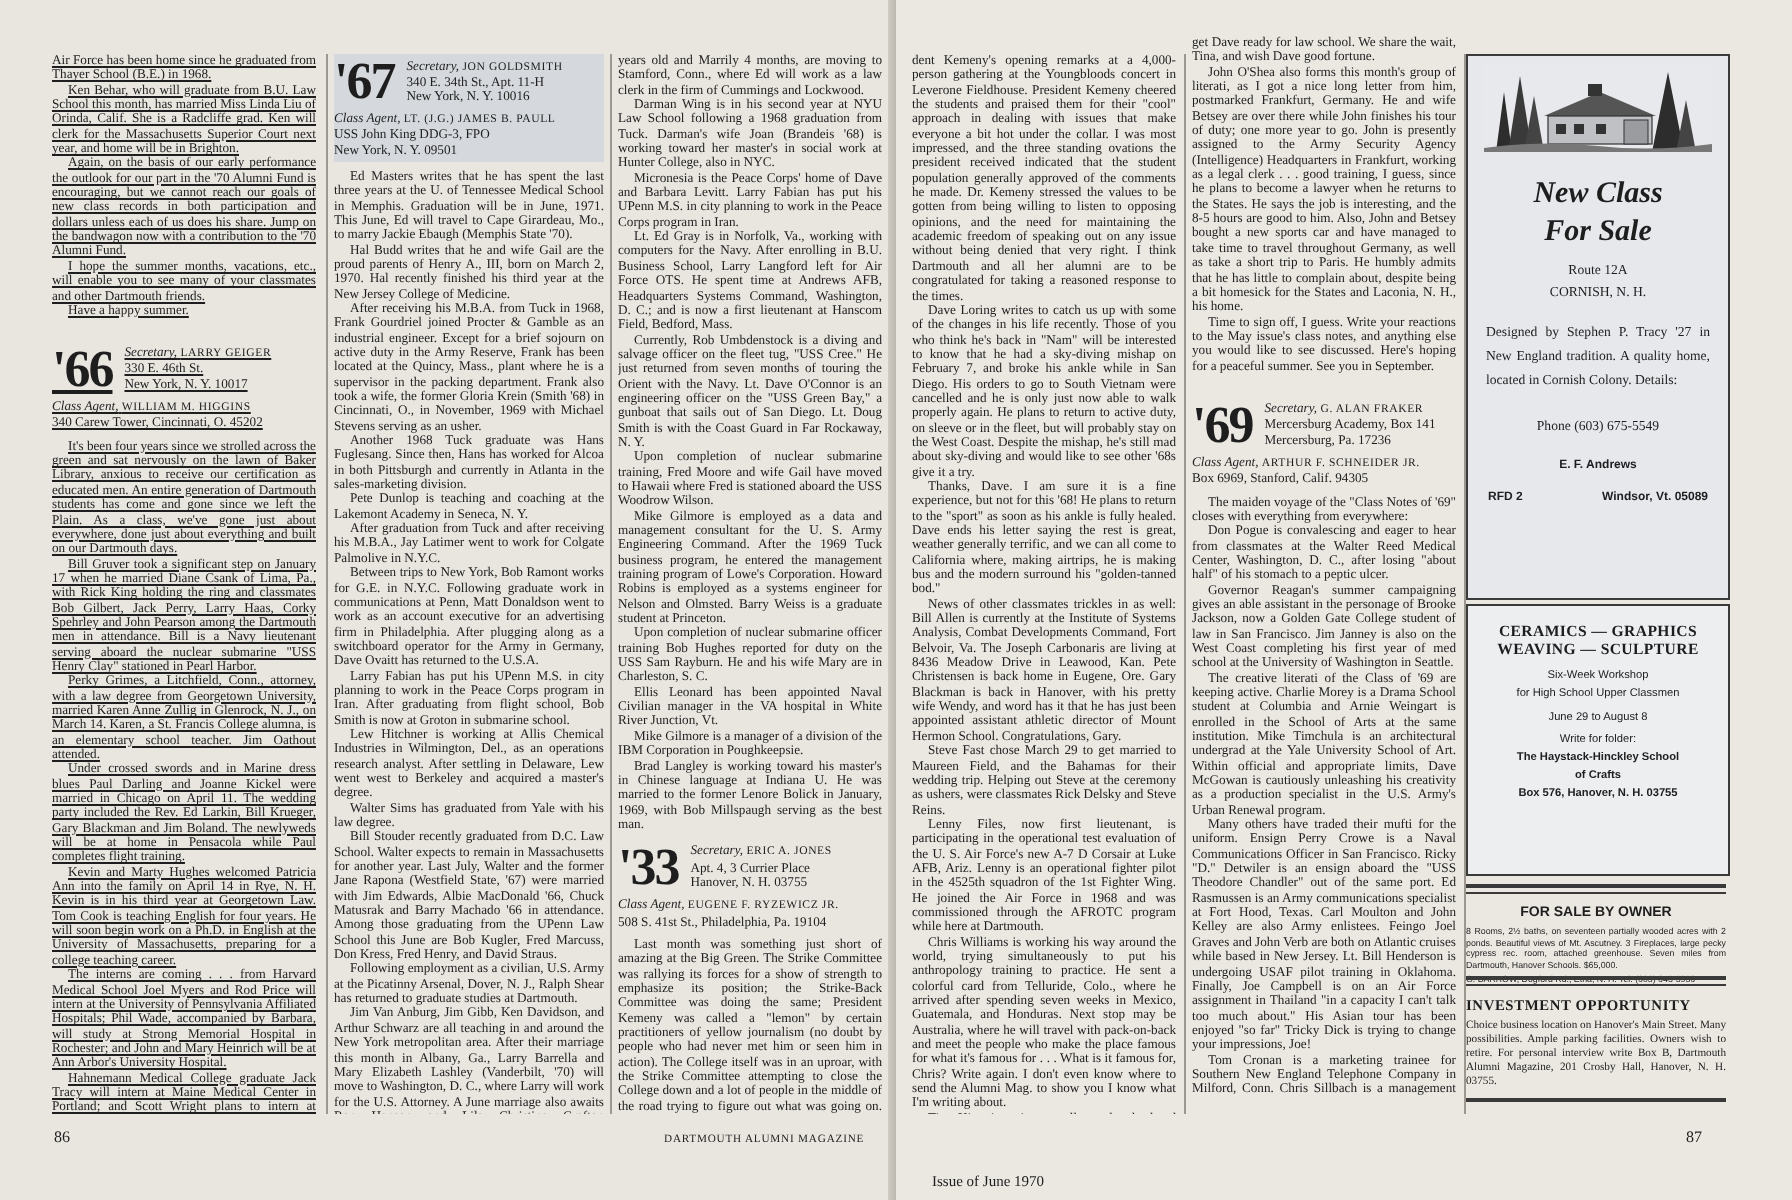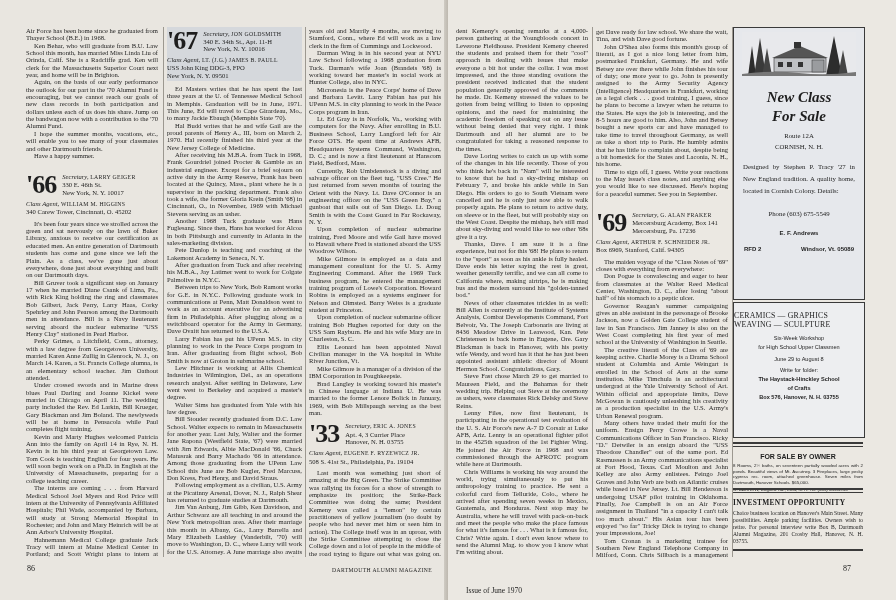--- a/index.html
+++ b/index.html
@@ -28,38 +28,38 @@
   .ad-home{top:27px;height:271px;background:#e6e8ec;}
   .house{position:absolute;left:8px;top:4px;width:114px;height:44px;}
   .ad-home .t1{position:absolute;left:0;right:0;top:60px;text-align:center;font-style:italic;font-weight:bold;font-size:15px;line-height:19px;}
   .ad-home .t2{position:absolute;left:0;right:0;top:102px;text-align:center;font-size:6.8px;line-height:11px;}
   .ad-home .t3{position:absolute;left:9px;right:9px;top:133px;font-size:6.8px;line-height:12px;text-align:justify;}
   .ad-home .t4{position:absolute;left:0;right:0;top:182px;text-align:center;font-size:6.8px;}
   .ad-home .t5{position:absolute;left:0;right:0;top:202px;text-align:center;font-family:"Liberation Sans",sans-serif;font-weight:bold;font-size:6px;}
   .ad-home .t6{position:absolute;left:10px;right:10px;top:218px;display:flex;justify-content:space-between;font-family:"Liberation Sans",sans-serif;font-weight:bold;font-size:6px;}
   .ad-home .inner{position:absolute;left:0;right:0;top:0;height:236px;}
   .ad-cer{top:302px;height:134px;}
-  .ad-cer .h{font-weight:normal;font-size:7.8px;line-height:9px;margin-top:8px;letter-spacing:.2px;}
+  .ad-cer .h{text-align:center;font-weight:bold;font-size:7.8px;line-height:9px;margin-top:8px;letter-spacing:.2px;}
   .ad-cer .s{text-align:center;font-family:"Liberation Sans",sans-serif;font-size:5.6px;line-height:9px;}
   .ad-cer .sb{font-weight:bold;}
   .ad-plain{position:absolute;left:733px;width:130px;}
   .dbl{height:1.5px;background:#3a3a3a;}
   .fsbo-h{text-align:center;font-family:"Liberation Sans",sans-serif;font-weight:bold;font-size:7px;margin:6px 0 3px;}
   .fsbo-b{font-family:"Liberation Sans",sans-serif;font-size:4.4px;line-height:5.6px;text-align:justify;}
   .inv-h{text-align:left;font-weight:bold;font-size:7.4px;margin:5px 0 3px;letter-spacing:.3px;}
   .inv-b{font-size:5.6px;line-height:7px;text-align:justify;}
 </style>
 </head>
 <body>
 
 <div class="spread">
 
   <div class="page left">
 
-    <div class="col" style="left:26px;top:27px;width:132px;height:530px;">
+    <div class="col" style="left:26px;top:27px;width:132px;height:530px;text-decoration:underline;">
       <p class="noind">Air Force has been home since he graduated from Thayer School (B.E.) in 1968.</p>
       <p>Ken Behar, who will graduate from B.U. Law School this month, has married Miss Linda Liu of Orinda, Calif. She is a Radcliffe grad. Ken will clerk for the Massachusetts Superior Court next year, and home will be in Brighton.</p>
       <p>Again, on the basis of our early performance the outlook for our part in the '70 Alumni Fund is encouraging, but we cannot reach our goals of new class records in both participation and dollars unless each of us does his share. Jump on the bandwagon now with a contribution to the '70 Alumni Fund.</p>
       <p>I hope the summer months, vacations, etc., will enable you to see many of your classmates and other Dartmouth friends.</p>
       <p>Have a happy summer.</p>
 
       <div class="class-head" style="margin-top:14px;">
         <span class="class-year">'66</span>
         <div class="class-sec">
           <i>Secretary,</i>
@@ -167,21 +167,21 @@
       <p>Thanks, Dave. I am sure it is a fine experience, but not for this '68! He plans to return to the "sport" as soon as his ankle is fully healed. Dave ends his letter saying the rest is great, weather generally terrific, and we can all come to California where, making airtrips, he is making bus and the modern surround his "golden-tanned bod."</p>
       <p>News of other classmates trickles in as well: Bill Allen is currently at the Institute of Systems Analysis, Combat Developments Command, Fort Belvoir, Va. The Joseph Carbonaris are living at 8436 Meadow Drive in Leawood, Kan. Pete Christensen is back home in Eugene, Ore. Gary Blackman is back in Hanover, with his pretty wife Wendy, and word has it that he has just been appointed assistant athletic director of Mount Hermon School. Congratulations, Gary.</p>
       <p>Steve Fast chose March 29 to get married to Maureen Field, and the Bahamas for their wedding trip. Helping out Steve at the ceremony as ushers, were classmates Rick Delsky and Steve Reins.</p>
       <p>Lenny Files, now first lieutenant, is participating in the operational test evaluation of the U. S. Air Force's new A-7 D Corsair at Luke AFB, Ariz. Lenny is an operational fighter pilot in the 4525th squadron of the 1st Fighter Wing. He joined the Air Force in 1968 and was commissioned through the AFROTC program while here at Dartmouth.</p>
       <p>Chris Williams is working his way around the world, trying simultaneously to put his anthropology training to practice. He sent a colorful card from Telluride, Colo., where he arrived after spending seven weeks in Mexico, Guatemala, and Honduras. Next stop may be Australia, where he will travel with pack-on-back and meet the people who make the place famous for what it's famous for . . . What is it famous for, Chris? Write again. I don't even know where to send the Alumni Mag. to show you I know what I'm writing about.</p>
       <p>Tina King is trying to tell me that husband Dave King is thinking about the 85 months left to go, when he will return from the Navy. Well, Tina, Bob Blair, Vietnam. There he is with the personal equipment and the Kings are anxiously awaiting that reunion, when they will move to Boston and</p>
     </div>
 
     <div class="rule-v" style="left:144px;top:27px;height:530px;"></div>
 
-    <div class="col" style="left:148px;top:28px;width:132px;height:530px;">
+    <div class="col" style="left:148px;top:18px;width:132px;height:530px;">
       <p class="noind">get Dave ready for law school. We share the wait, Tina, and wish Dave good fortune.</p>
       <p>John O'Shea also forms this month's group of literati, as I got a nice long letter from him, postmarked Frankfurt, Germany. He and wife Betsey are over there while John finishes his tour of duty; one more year to go. John is presently assigned to the Army Security Agency (Intelligence) Headquarters in Frankfurt, working as a legal clerk . . . good training, I guess, since he plans to become a lawyer when he returns to the States. He says the job is interesting, and the 8-5 hours are good to him. Also, John and Betsey bought a new sports car and have managed to take time to travel throughout Germany, as well as take a short trip to Paris. He humbly admits that he has little to complain about, despite being a bit homesick for the States and Laconia, N. H., his home.</p>
       <p>Time to sign off, I guess. Write your reactions to the May issue's class notes, and anything else you would like to see discussed. Here's hoping for a peaceful summer. See you in September.</p>
 
       <div class="class-head" style="margin-top:14px;">
         <span class="class-year">'69</span>
         <div class="class-sec">
           <i>Secretary,</i>
           <span class="sc">G. ALAN FRAKER</span><br>
           <span>Mercersburg Academy, Box 141</span><br>

